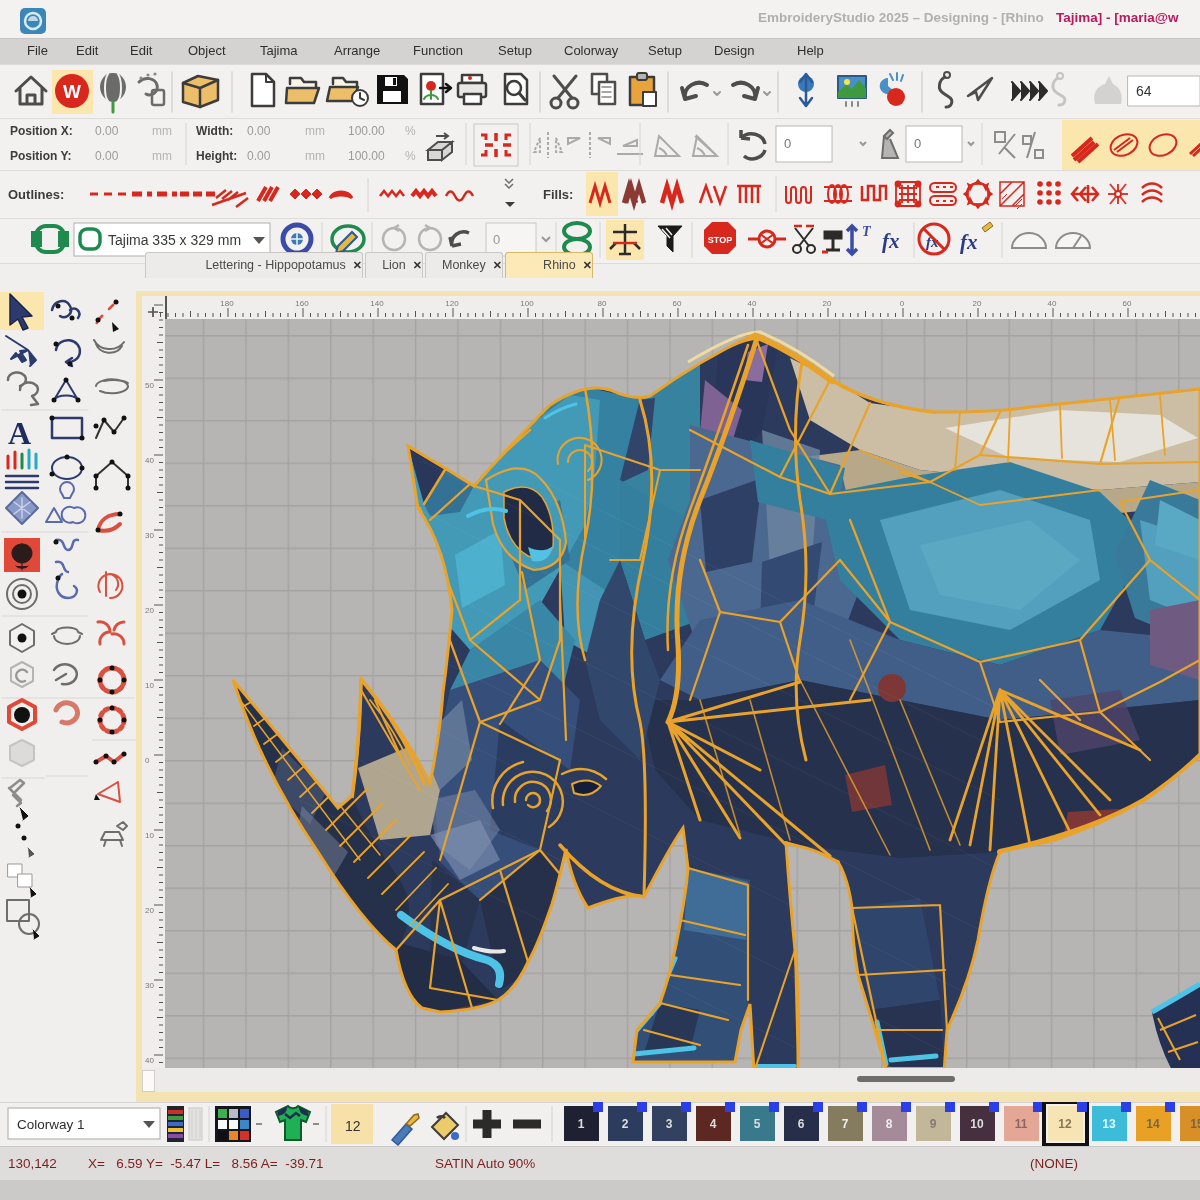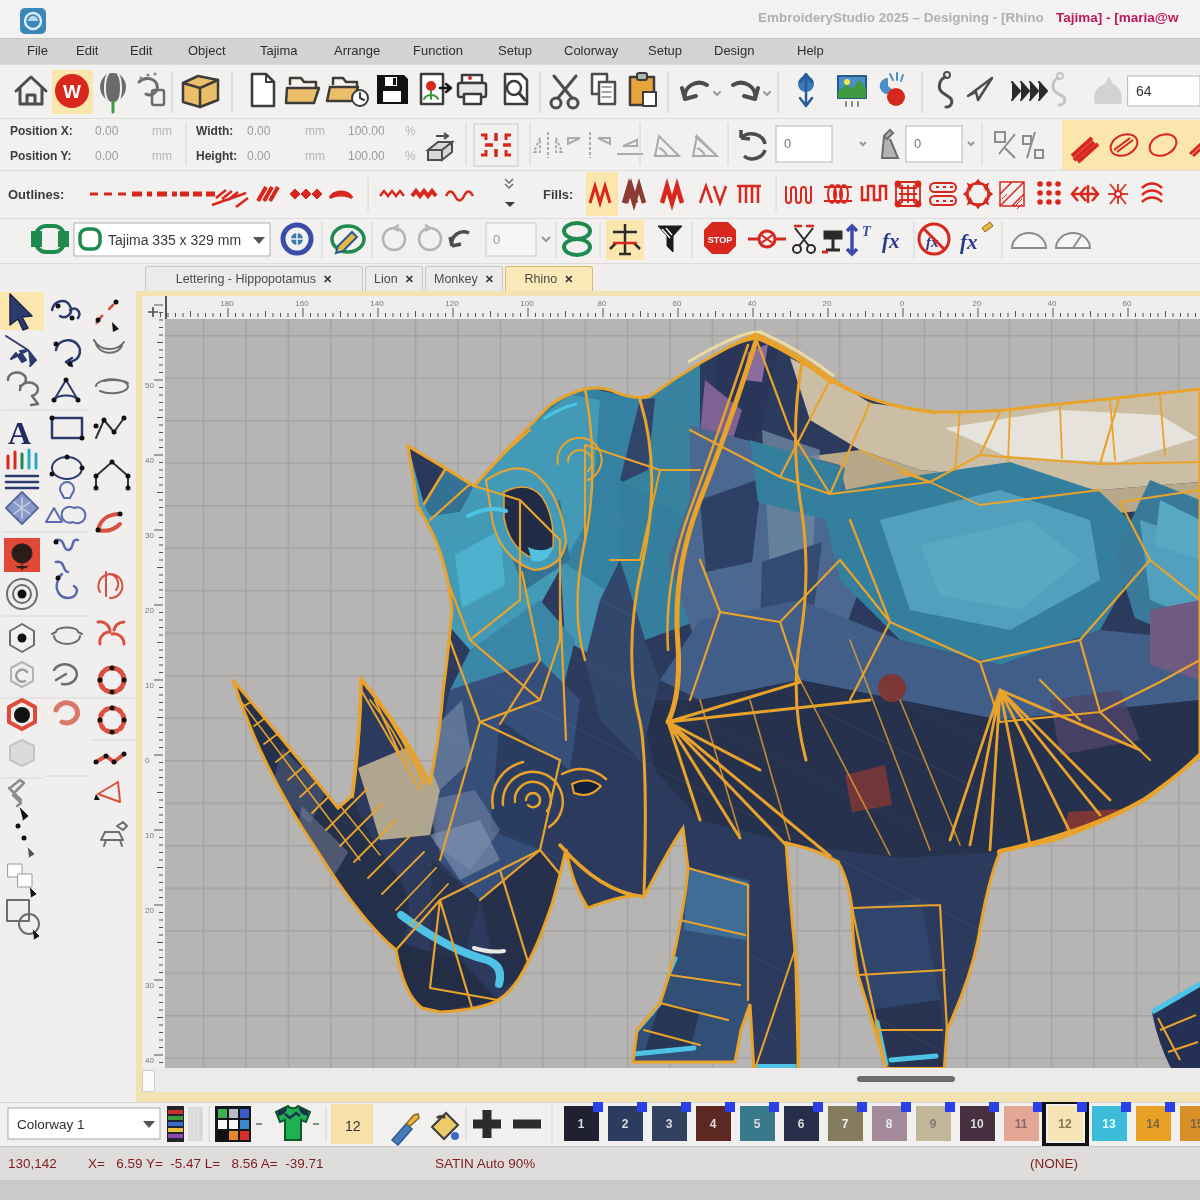--- a/index.html
+++ b/index.html
@@ -8,22 +8,22 @@
   #titlebar{left:0;top:0;width:1200px;height:38px;background:#f3f2f0;}
   #title-text{left:758px;top:10px;font-size:13.5px;font-weight:700;color:#b1b0ae;}
   #title-text2{left:1056px;top:10px;font-size:13.5px;font-weight:700;color:#be185d;}
   #menubar{left:0;top:38px;width:1200px;height:26px;background:#d4d3d1;border-top:1px solid #c6c5c3;}
   .menu{position:absolute;top:43px;font-size:13px;color:#2e2e2c;}
   #row1{left:0;top:64px;width:1200px;height:54px;background:#f2f1ef;border-top:1px solid #dddcda;}
   #row2{left:0;top:118px;width:1200px;height:52px;background:#f2f1ef;border-top:1px solid #dddcda;}
   #row3{left:0;top:170px;width:1200px;height:48px;background:#f2f1ef;border-top:1px solid #dddcda;}
   #row4{left:0;top:218px;width:1200px;height:45px;background:#f2f1ef;border-top:1px solid #dddcda;}
   #tabrow{left:0;top:263px;width:1200px;height:29px;background:#f0efed;border-top:1px solid #dddcda;}
-  .tab{position:absolute;top:266px;height:25px;background:#ecebe9;border:1px solid #c9c8c6;border-bottom:none;
-    font-size:12.5px;color:#4a4a48;text-align:center;line-height:25px;border-radius:3px 3px 0 0;}
+  .tab{position:absolute;top:252px;height:25px;background:#ecebe9;border:1px solid #c9c8c6;border-bottom:none;
+    font-size:12.5px;color:#4a4a48;text-align:right;line-height:25px;border-radius:3px 3px 0 0;}
   .tab .x{font-weight:700;color:#333;margin-left:7px;font-size:11px;}
   #tab-active{background:#fbe9b8;border-color:#d8b96a;}
   #mainarea{left:0;top:292px;width:1200px;height:813px;background:#f0efed;}
   
   #toolbox{left:0;top:292px;width:136px;height:813px;background:#f0efed;}
   
   #creamL{left:136px;top:291px;width:6px;height:811px;background:#f3e3b3;}
   #creamT{left:136px;top:291px;width:1064px;height:5px;background:#f3e3b3;}
   #creamB{left:136px;top:1092px;width:1064px;height:10px;background:#f3e3b3;}
   #rulertop{left:142px;top:296px;width:1058px;height:23px;background:#efeeec;border-bottom:2px solid #555;}

